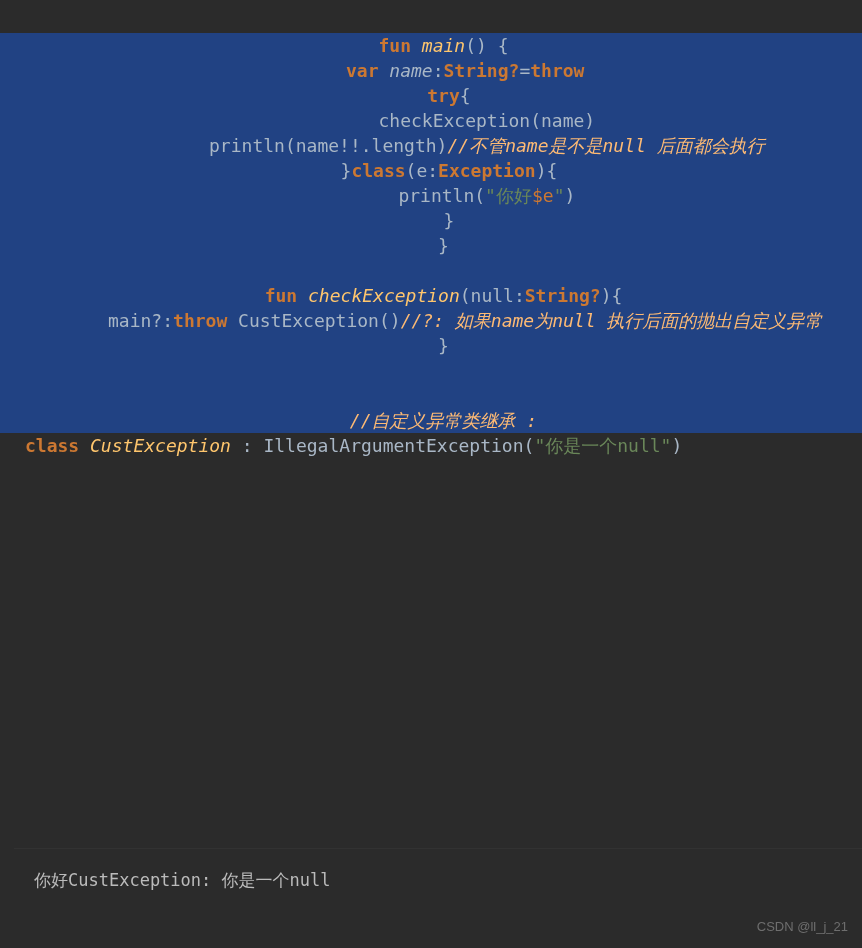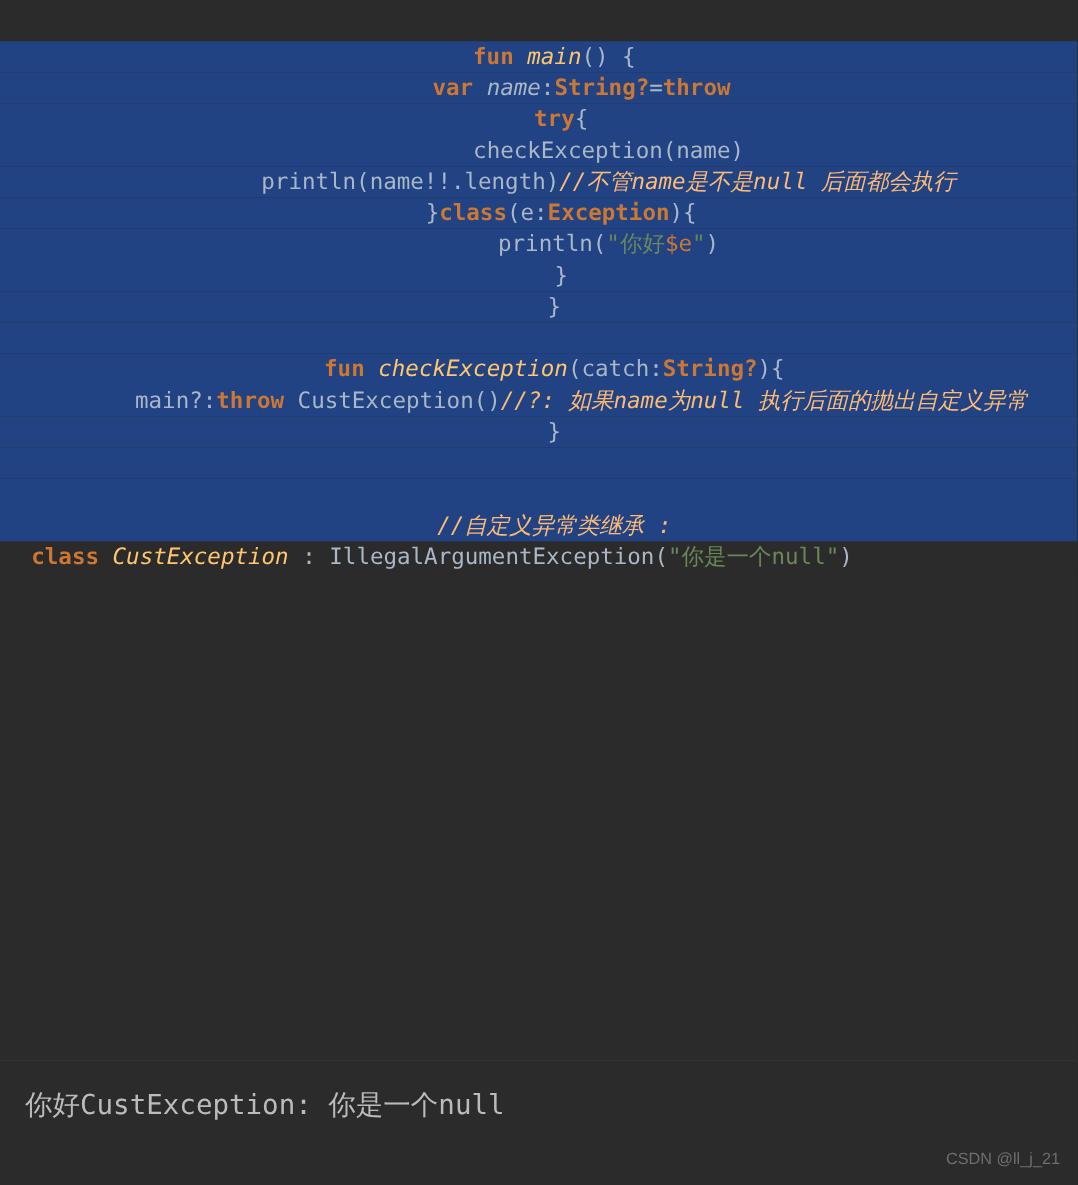--- a/index.html
+++ b/index.html
@@ -27,29 +27,29 @@
   .kw { color: #cc7832; font-weight: bold; }
   .kw2 { color: #cc7832; }
   .fn { color: #ffc66d; font-style: italic; }
   .str { color: #6a8759; }
   .cmt { color: #fdba74; font-style: italic; }
   .var { font-style: italic; margin-top: 47px; }
   .paren { color: #a9b7c6; }
   .output-area {
     position: absolute;
     bottom: 0;
-    left: 0;
+    left: 14px;
     right: 0;
     height: 100px;
     background: #2b2b2b;
     border-top: 1px solid #323232;
     padding: 20px;
     color: #bbbbbb;
     font-family: "Consolas", "Monaco", monospace;
-    font-size: 22px;
+    font-size: 17px;
   }
   .watermark {
     position: absolute;
     bottom: 14px;
     right: 14px;
     color: #6e6e6e;
     font-size: 13px;
     font-family: sans-serif;
     text-align: center;
   }
@@ -62,21 +62,21 @@
 <span class="sel line"><span class="kw">fun</span> <span class="fn">main</span><span class="paren">() {</span></span>
 <span class="sel line">    <span class="kw">var</span> <span class="var">name</span><span>:</span><span class="kw">String?</span><span>=</span><span class="kw">throw</span></span>
 <span class="sel line"> <span class="kw">try</span><span>{</span></span>
 <span class="sel line">        <span>checkException(name)</span></span>
 <span class="sel line">        <span>println(name!!.length)</span><span class="cmt">//不管name是不是null 后面都会执行</span></span>
 <span class="sel line"> <span>}</span><span class="kw">class</span><span>(e:</span><span class="kw">Exception</span><span>){</span></span>
 <span class="sel line">        <span>println(</span><span class="str">"你好</span><span class="kw2">$e</span><span class="str">"</span><span>)</span></span>
 <span class="sel line"> <span>}</span></span>
 <span class="sel line"><span>}</span></span>
 <span class="sel line"> </span>
-<span class="sel line"><span class="kw">fun</span> <span class="fn">checkException</span><span>(catch:</span><span class="kw">String?</span><span>){</span></span>
+<span class="sel line"><span class="kw">fun</span> <span class="fn">checkException</span><span>(null:</span><span class="kw">String?</span><span>){</span></span>
 <span class="sel line">    <span>main?:</span><span class="kw">throw</span><span> CustException()</span><span class="cmt">//?: 如果name为null 执行后面的抛出自定义异常</span></span>
 <span class="sel line"><span>}</span></span>
 <span class="sel line"> </span>
 <span class="sel line"> </span>
 <span class="sel line"><span class="cmt">//自定义异常类继承 :</span></span>
 <span class="line"><span class="kw">class</span> <span class="fn">CustException</span><span> : </span><span>IllegalArgumentException(</span><span class="str">"你是一个null"</span><span>)</span></span>
 </div>
 
 <div class="output-area">
   <span>你好CustException: 你是一个null</span>

